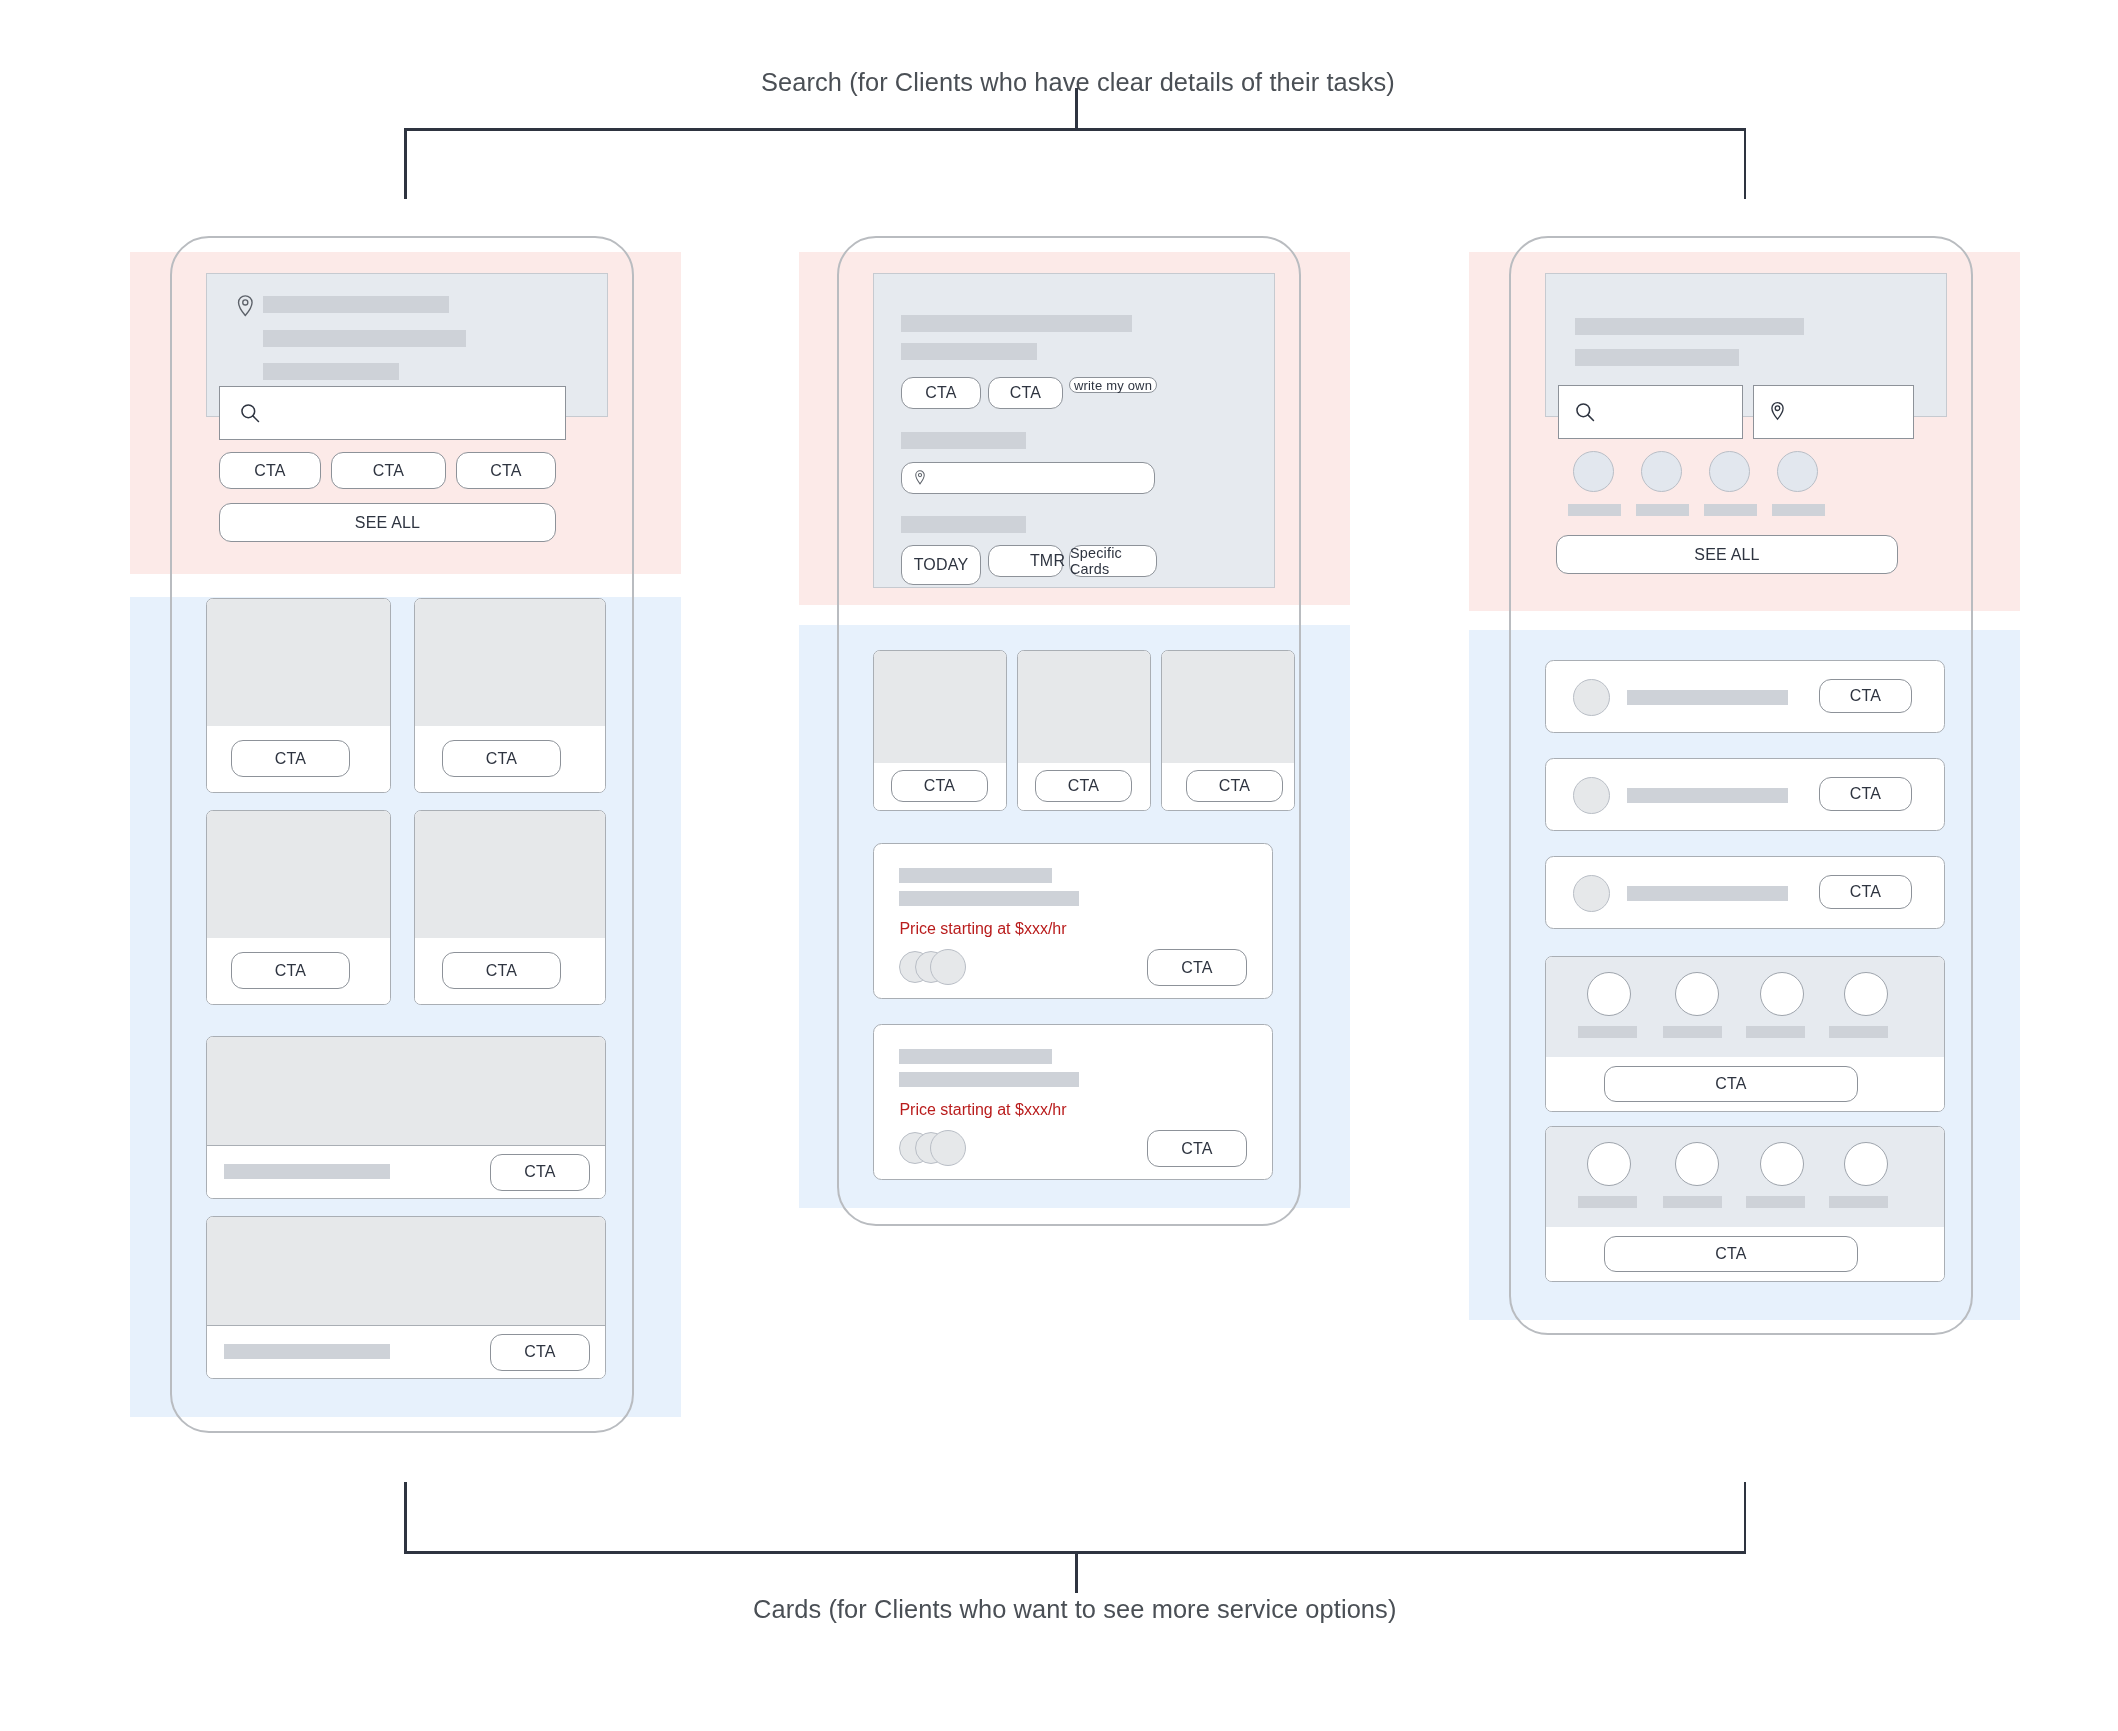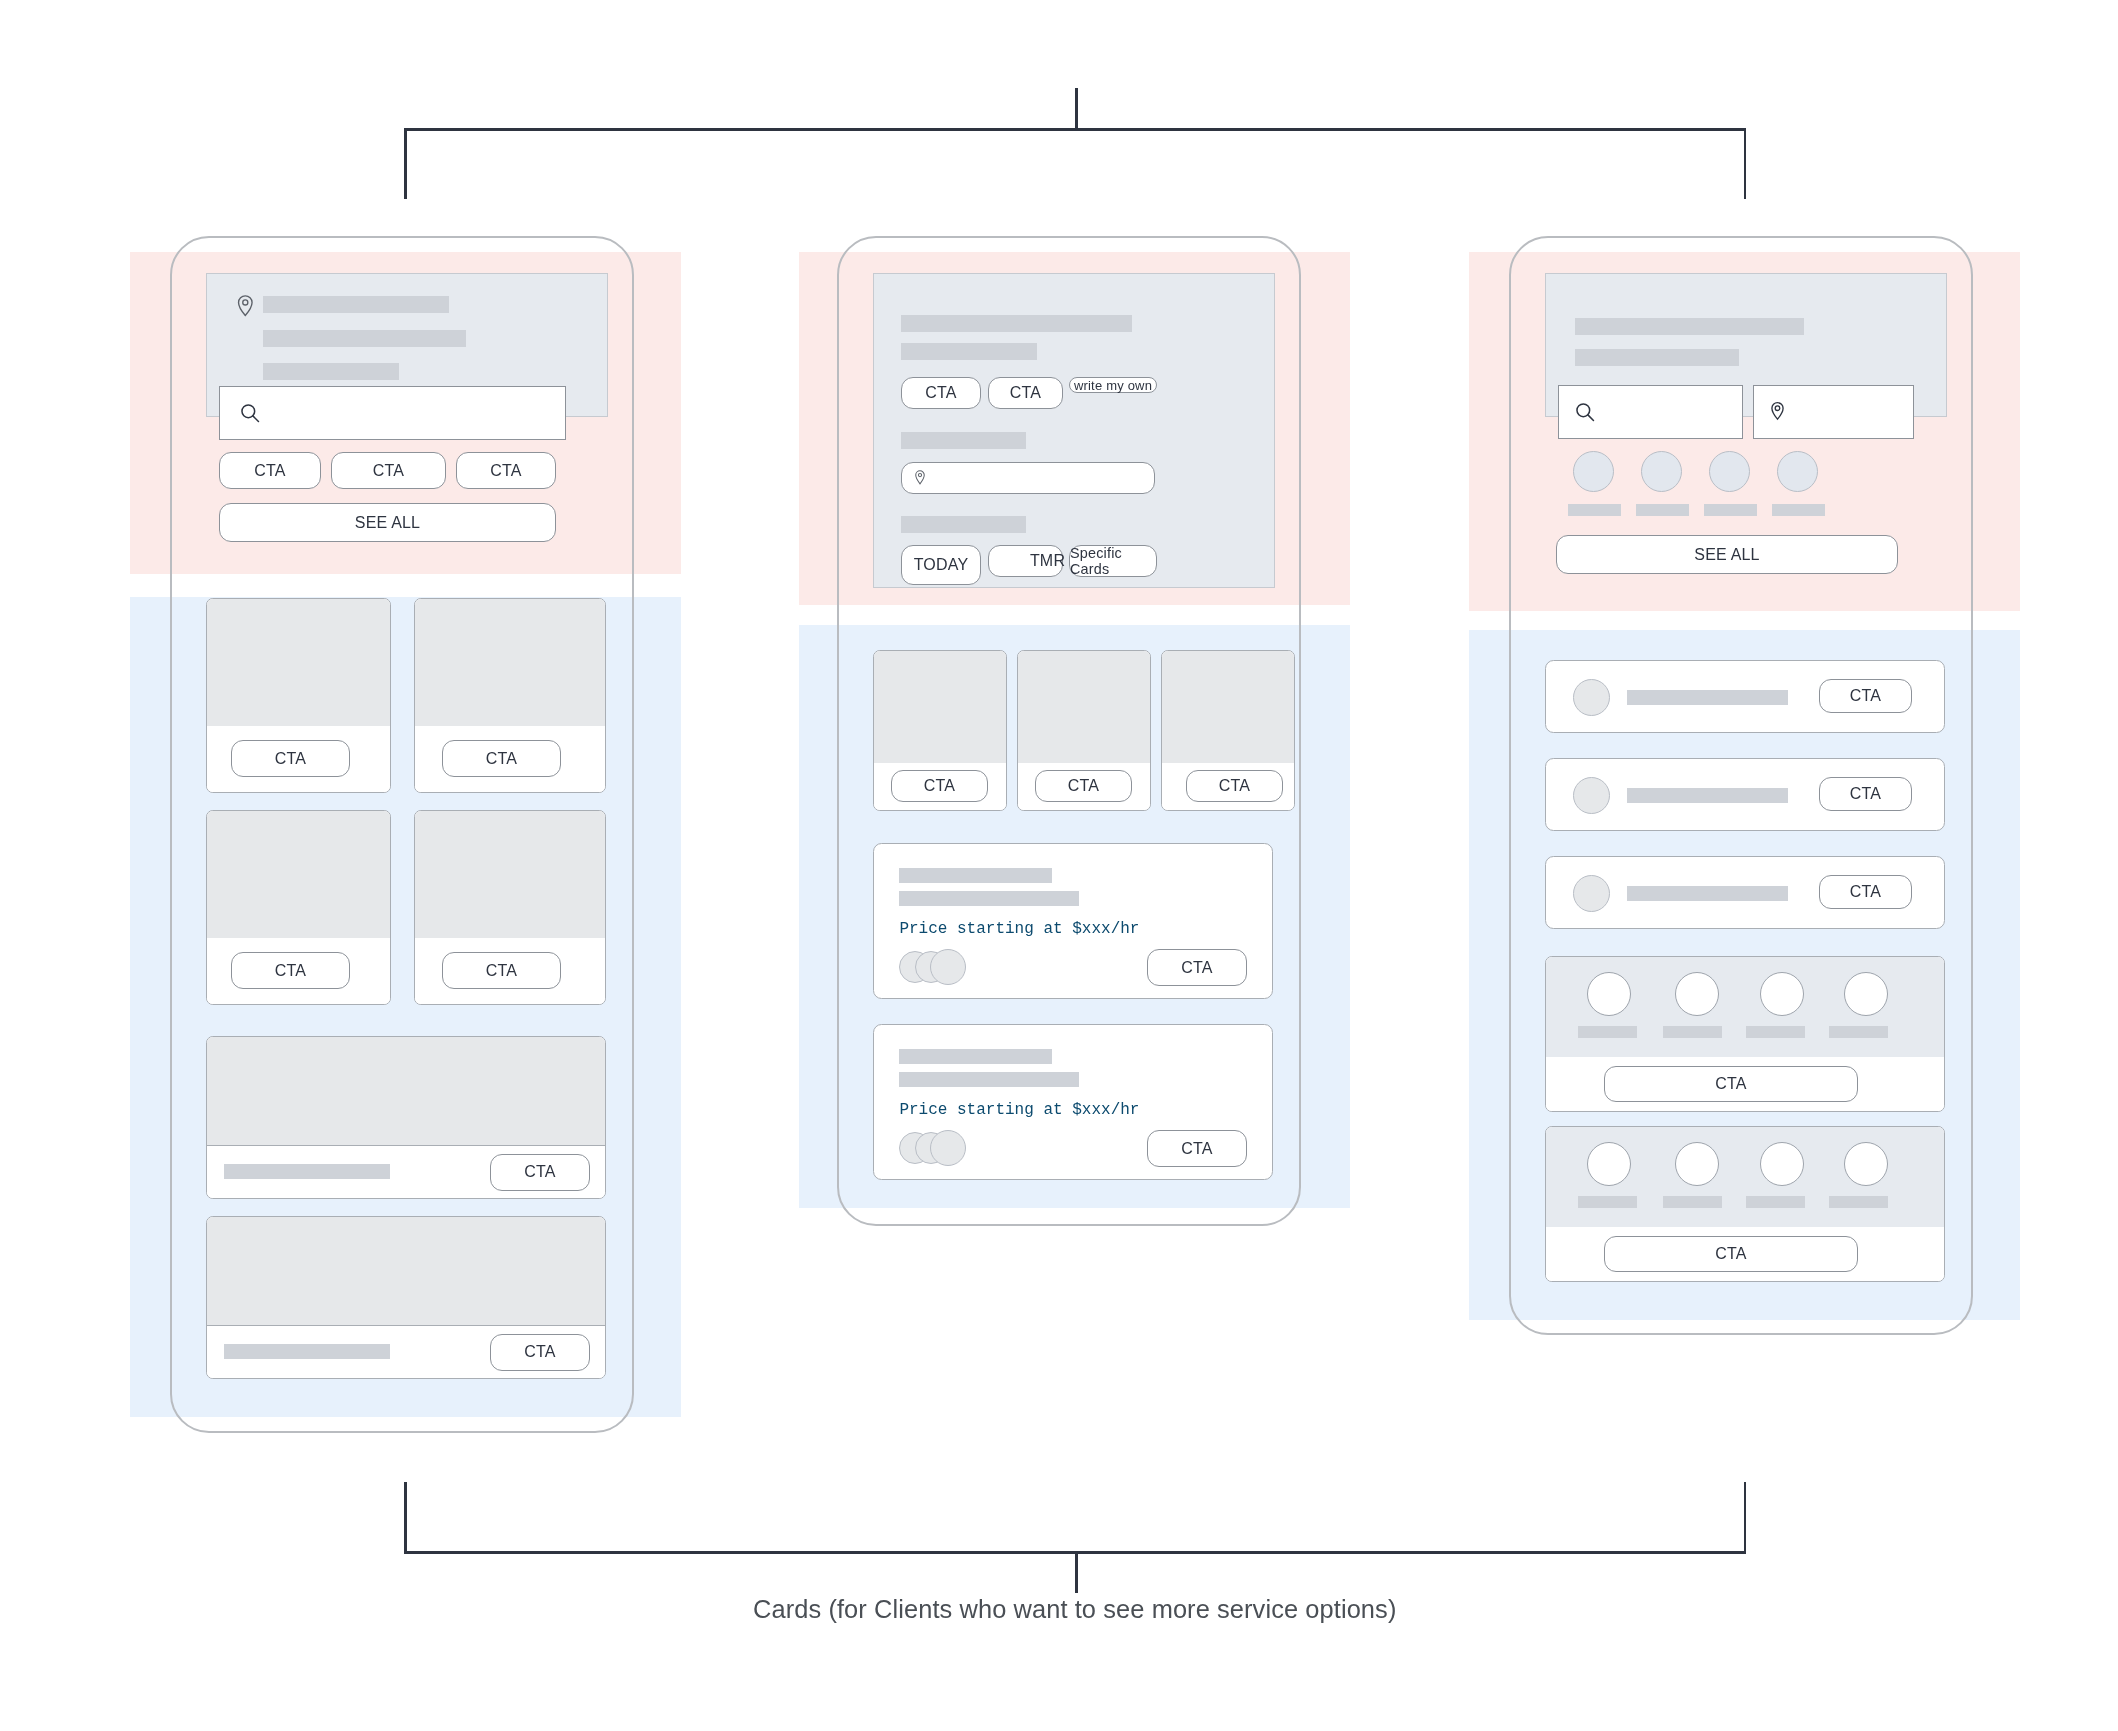--- a/index.html
+++ b/index.html
@@ -80,38 +80,39 @@
     box-sizing:border-box;
     overflow:hidden;
   }
   .card .imgarea{position:absolute;left:0;right:0;top:0;background:#e6e8ea;border-bottom:1.7px solid #a9aeb4;}
   .card .foot{position:absolute;left:0;right:0;bottom:0;background:#fff;}
 
   .circ{position:absolute;border-radius:50%;background:#e2e7ee;border:1.7px solid #b9bec6;box-sizing:border-box;}
   .circ.white{background:#ffffff;border-color:#9ea4ac;}
   .circ.plain{background:#e6e8ea;border:1.7px solid #b9bec6;}
 
-  .ptext{position:absolute;font-size:16px;color:#0c4a6e;white-space:nowrap;font-family:Liberation Mono, monospace;}
+  .ptext{position:absolute;font-size:16px;color:#b91c1c;white-space:nowrap;}
 
   .rowcard{
     position:absolute;background:#fff;border:1.7px solid #a9aeb4;border-radius:8.5px;box-sizing:border-box;
   }
   .grouppanel{
     position:absolute;background:#fff;border:1.7px solid #a9aeb4;border-radius:6.8px;box-sizing:border-box;overflow:hidden;
   }
   .grouppanel .ghead{position:absolute;left:0;right:0;top:0;background:#e6eaef;border-bottom:1.7px solid #a9aeb4;}
   .grouppanel .gfoot{position:absolute;left:0;right:0;bottom:0;background:#fff;}
 
   svg{display:block;}
 </style>
 </head>
 <body>
 
 <div class="stage">
 
+  <div class="annot-label" style="left:761px;top:68px;">Search (for Clients who have clear details of their tasks)</div>
 
   <div class="bracket" style="left:404px;top:128px;width:1342px;height:71px;">
     <div class="hbar"></div>
     <div class="leg" style="left:0;top:0;height:71px;"></div>
     <div class="leg" style="right:0;top:0;height:71px;"></div>
     <div class="stem" style="left:50%;top:-40px;height:40px;"></div>
   </div>
 
   <div class="band pink" style="left:130px;top:252px;width:551px;height:322px;"></div>
   <div class="band blue" style="left:130px;top:597px;width:551px;height:820px;"></div>

